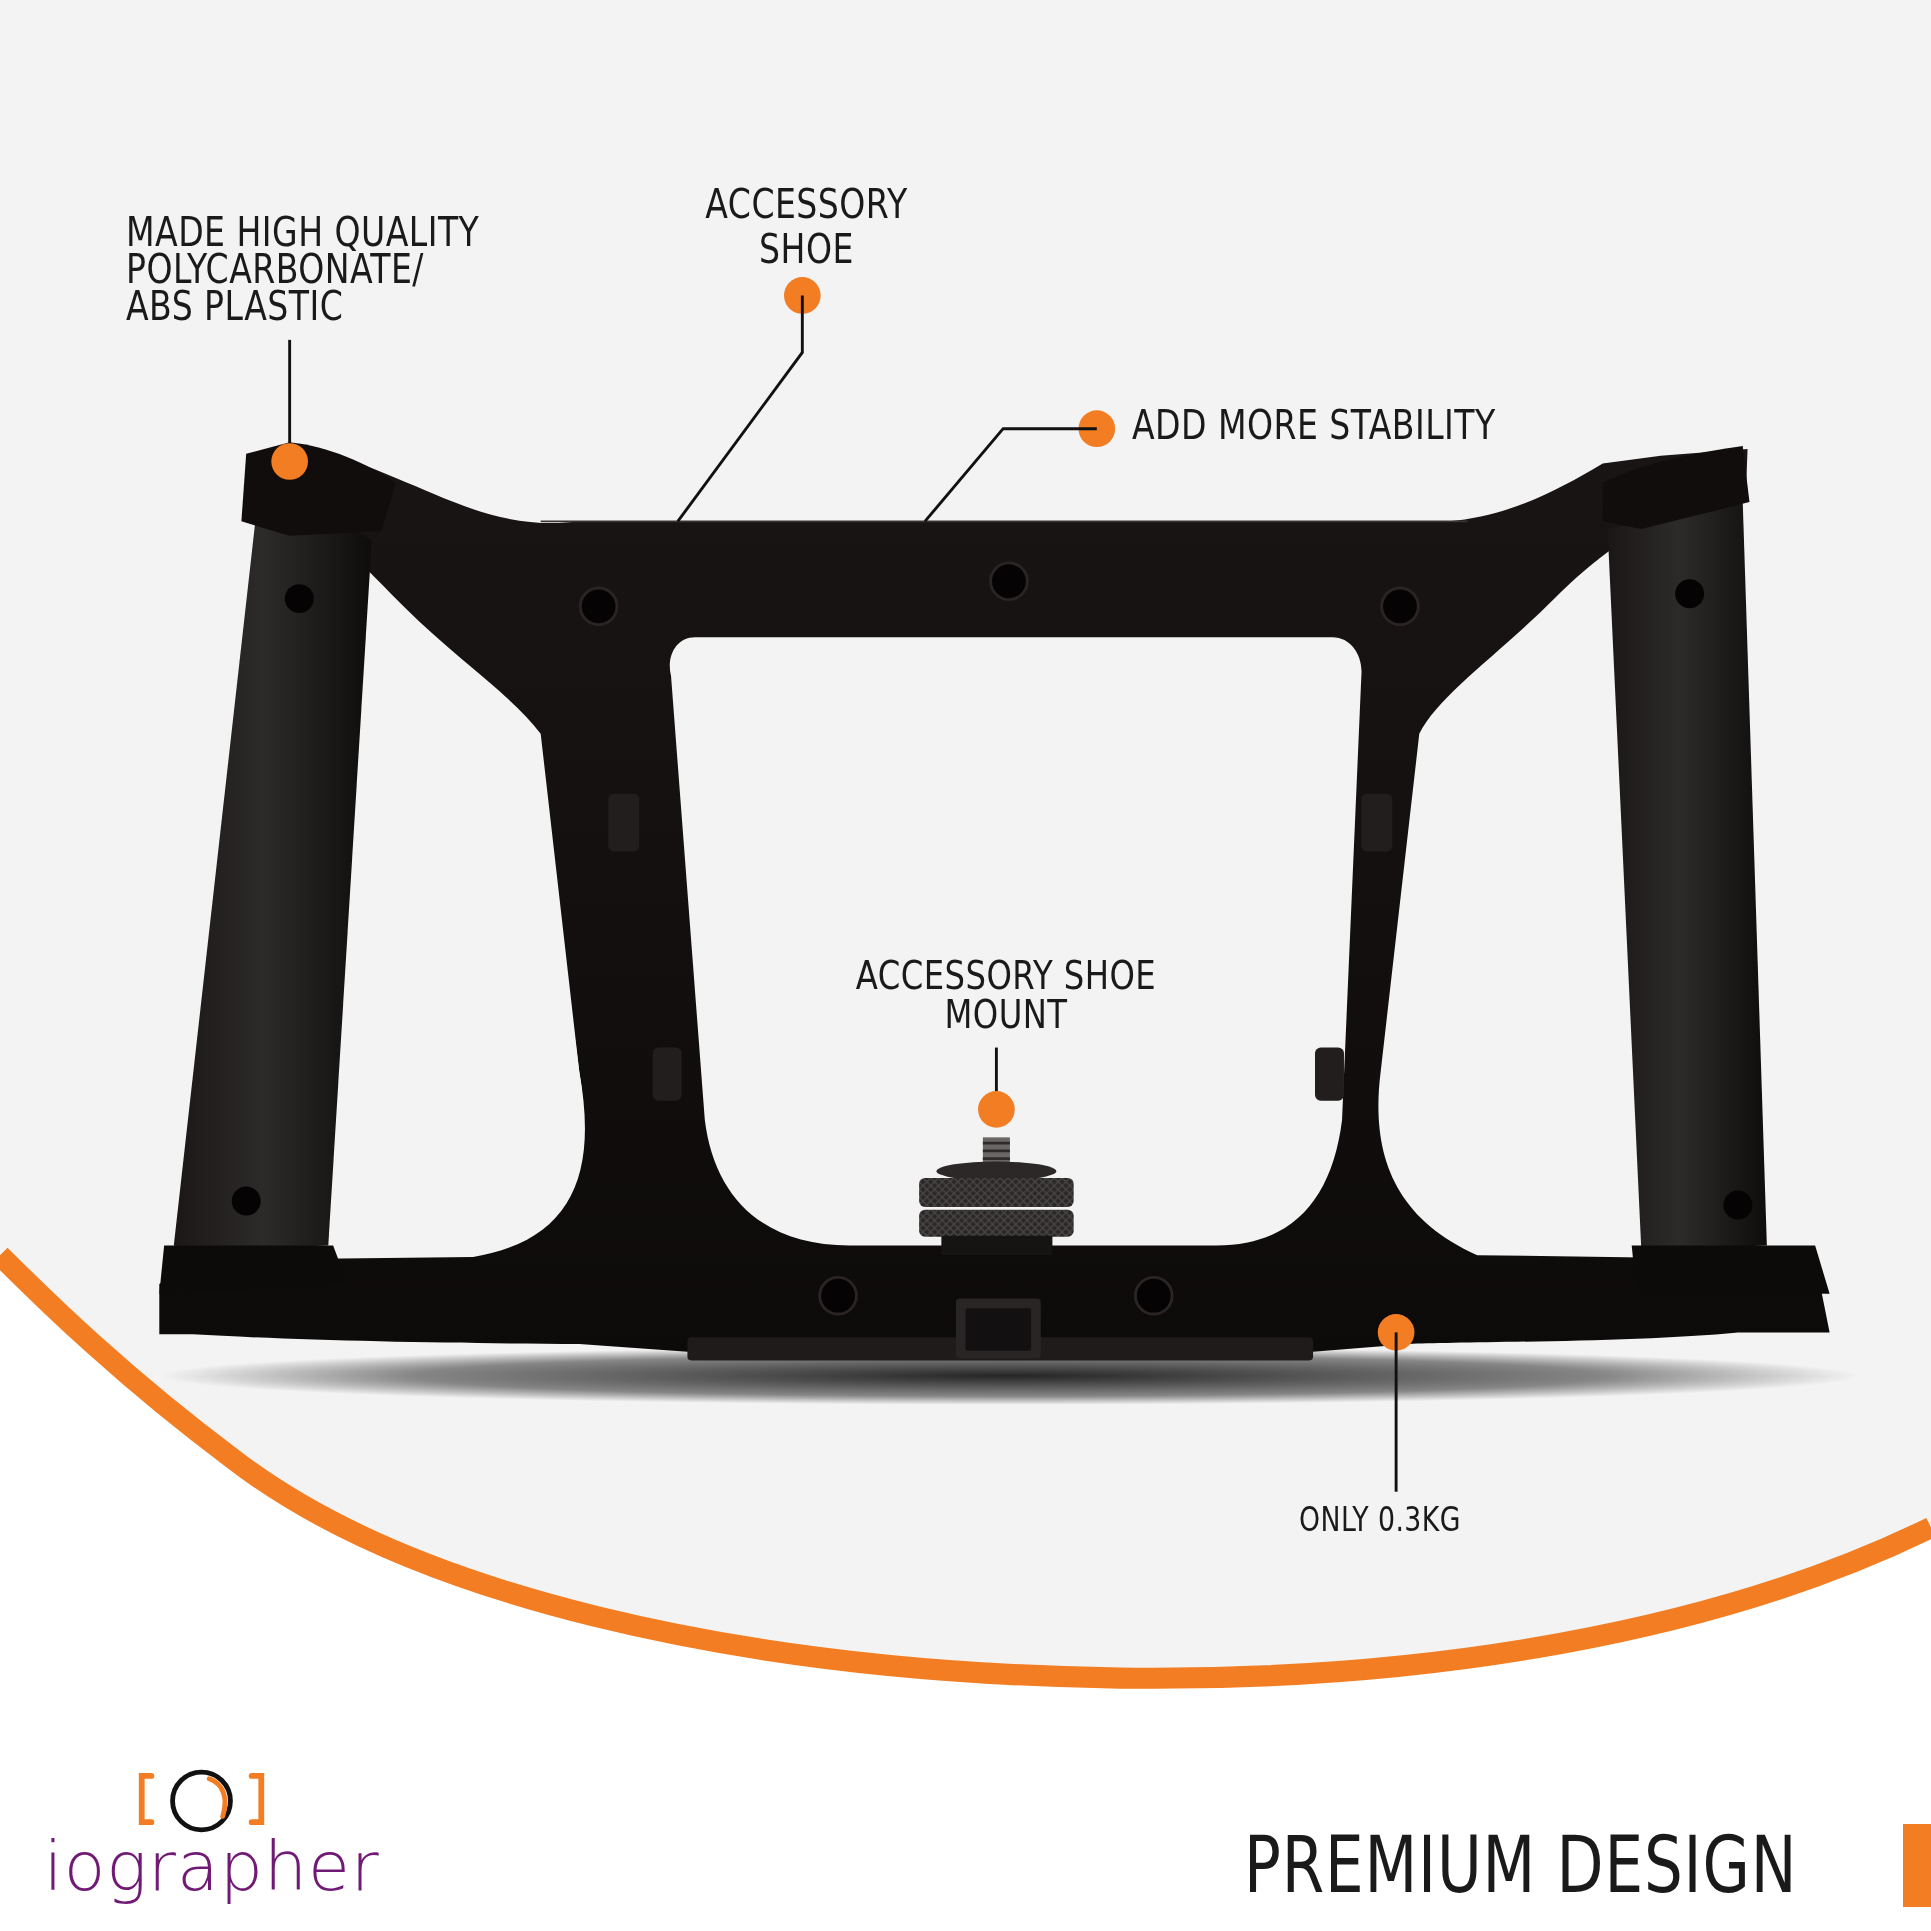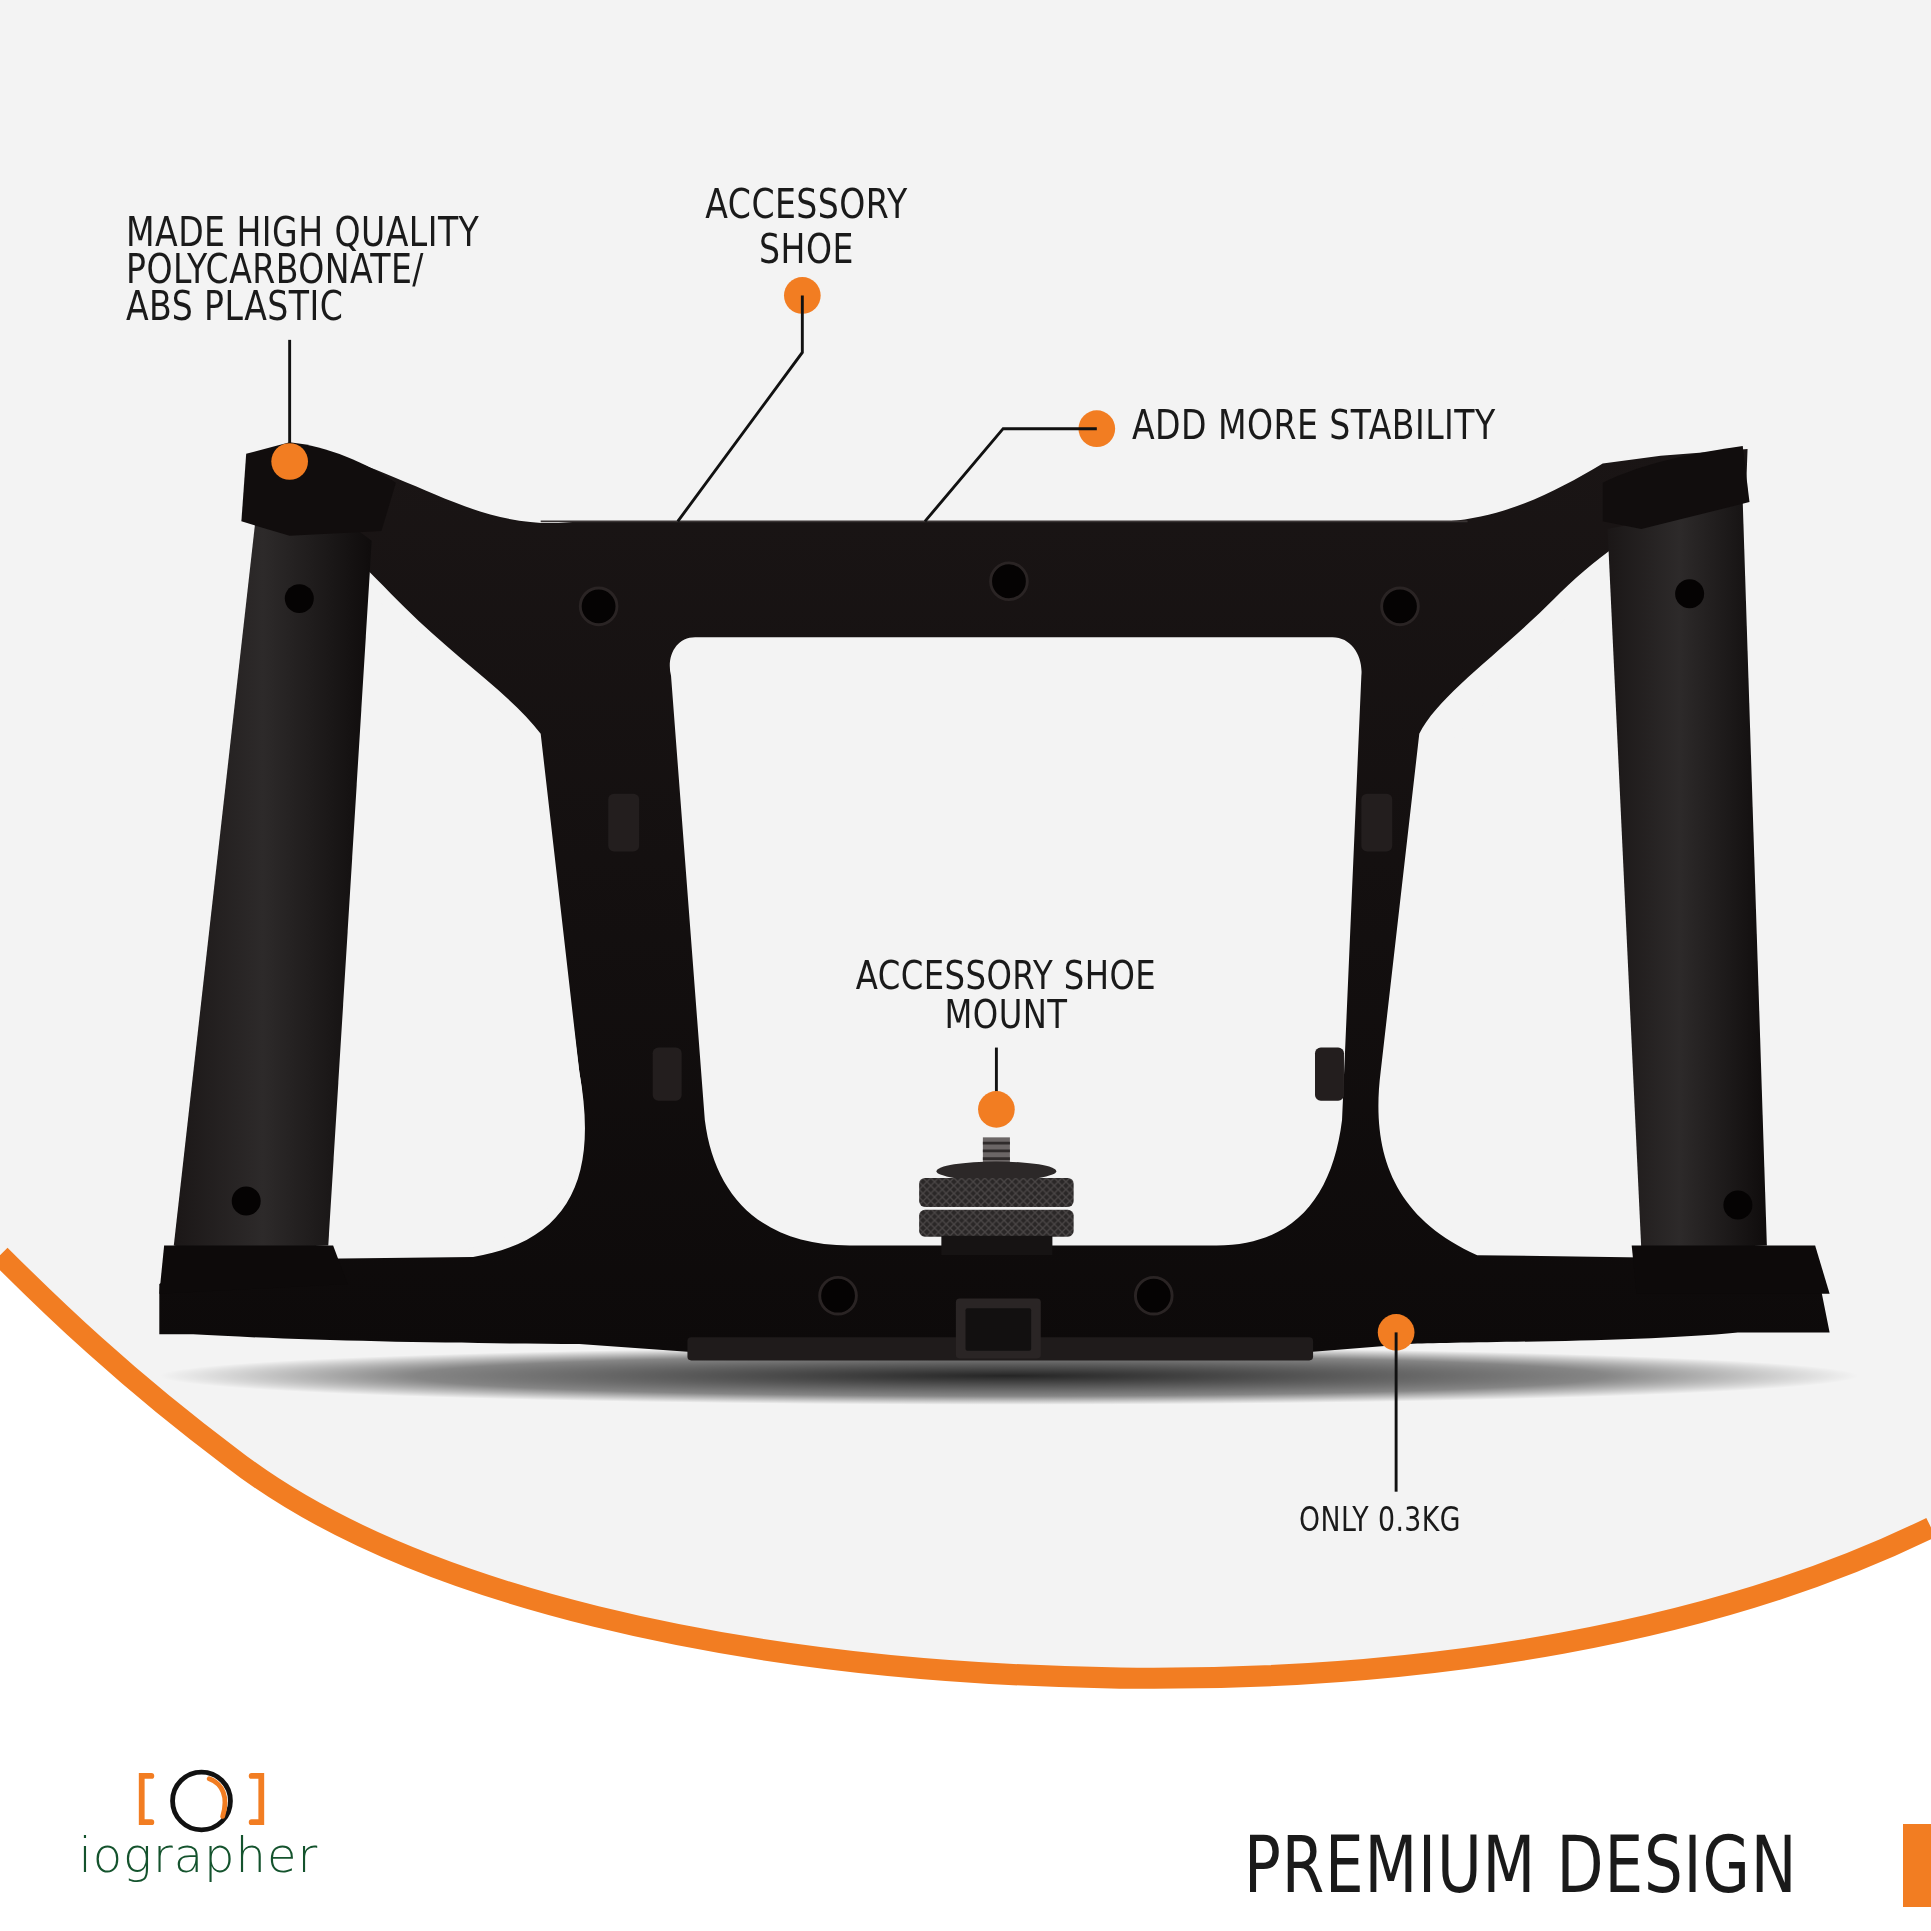--- a/index.html
+++ b/index.html
@@ -23,21 +23,21 @@
   .callout-material { left: 126px; top: 214px; font-size: 40px; line-height: 37px; transform: scaleX(0.92); transform-origin: left top; }
   .callout-shoe { left: 676px; top: 182px; width: 261px; text-align: center; font-size: 40px; line-height: 45px; transform: scaleX(0.92); transform-origin: center top; }
   .callout-stability { left: 1132px; top: 405px; font-size: 40px; transform: scaleX(0.92); transform-origin: left top; }
   .callout-mount { left: 832px; top: 956px; width: 348px; text-align: center; font-size: 39px; line-height: 39px; transform: scaleX(0.92); transform-origin: center top; }
   .callout-weight { left: 1299px; top: 1503px; font-size: 33px; transform: scaleX(0.9); transform-origin: left top; }
 
   .logo { position: absolute; left: 39px; top: 1752px; width: 319px; height: 164px; }
   .logo-text {
     position: absolute; left: 4.8px; top: 75px; width: 309px; text-align: center;
     font-family: "DejaVu Sans", sans-serif; font-weight: 200;
-    font-size: 48px; color: #14532d; letter-spacing: 1px;
+    font-size: 68px; color: #701a75; letter-spacing: 1px;
   }
   .logo-icon { position: absolute; left: 95px; top: 13.5px; }
 
   .footer-title {
     position: absolute; left: 1244px; top: 1819px;
     font-family: "DejaVu Sans Condensed", "DejaVu Sans", sans-serif;
     font-stretch: condensed;
     font-size: 79px; color: #1a1a1a; letter-spacing: 1px;
     transform: scaleX(0.86); transform-origin: left top;
     white-space: nowrap;

